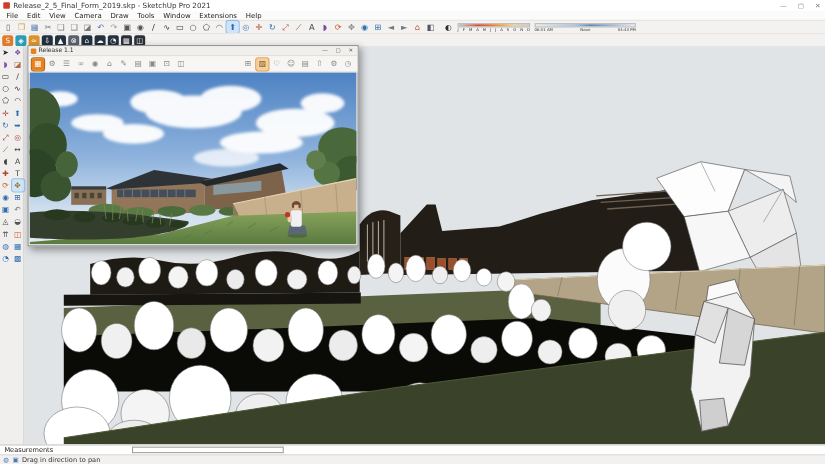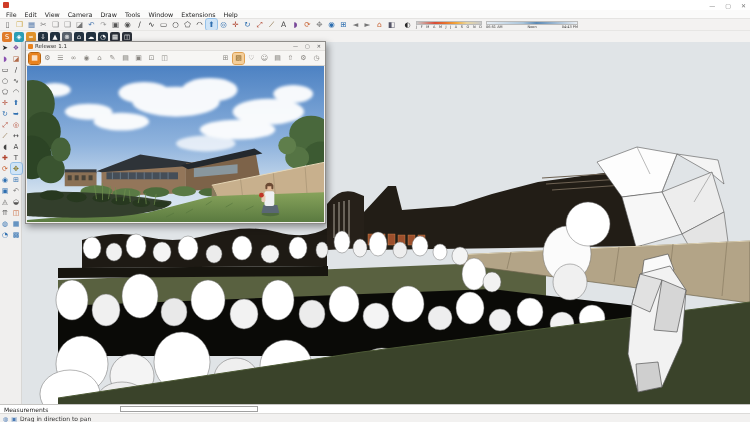--- a/index.html
+++ b/index.html
@@ -53,20 +53,21 @@
   .measure-row{position:absolute;left:0;top:404px;width:100%;height:9px;background:#fff;border-top:1px solid #c6c5c3;display:flex;align-items:center;font-size:6px;color:#222;padding-left:4px;z-index:6}
   .measure-input{position:absolute;left:120px;top:1px;width:138px;height:6px;border:1px solid #a0a0a0;background:#fff;font-size:5px}
   .status-row{position:absolute;left:0;top:413px;width:100%;height:9px;background:#f2f1f0;border-top:1px solid #dcdbd9;display:flex;align-items:center;gap:3px;padding-left:3px;font-size:6px;color:#333;z-index:6}
   .st-icon{font-size:6px;color:#4a7ab5}
 </style>
 </head>
 <body>
 
 <div class="titlebar">
   <span class="app-icon"></span>
+  <span>Release_2_5_Final_Form_2019.skp - SketchUp Pro 2021</span>
   <span class="win-controls">
     <span>—</span>
     <span>▢</span>
     <span>✕</span>
   </span>
 </div>
 
 <div class="menubar">
 
 <span class="menu-item">File</span>

